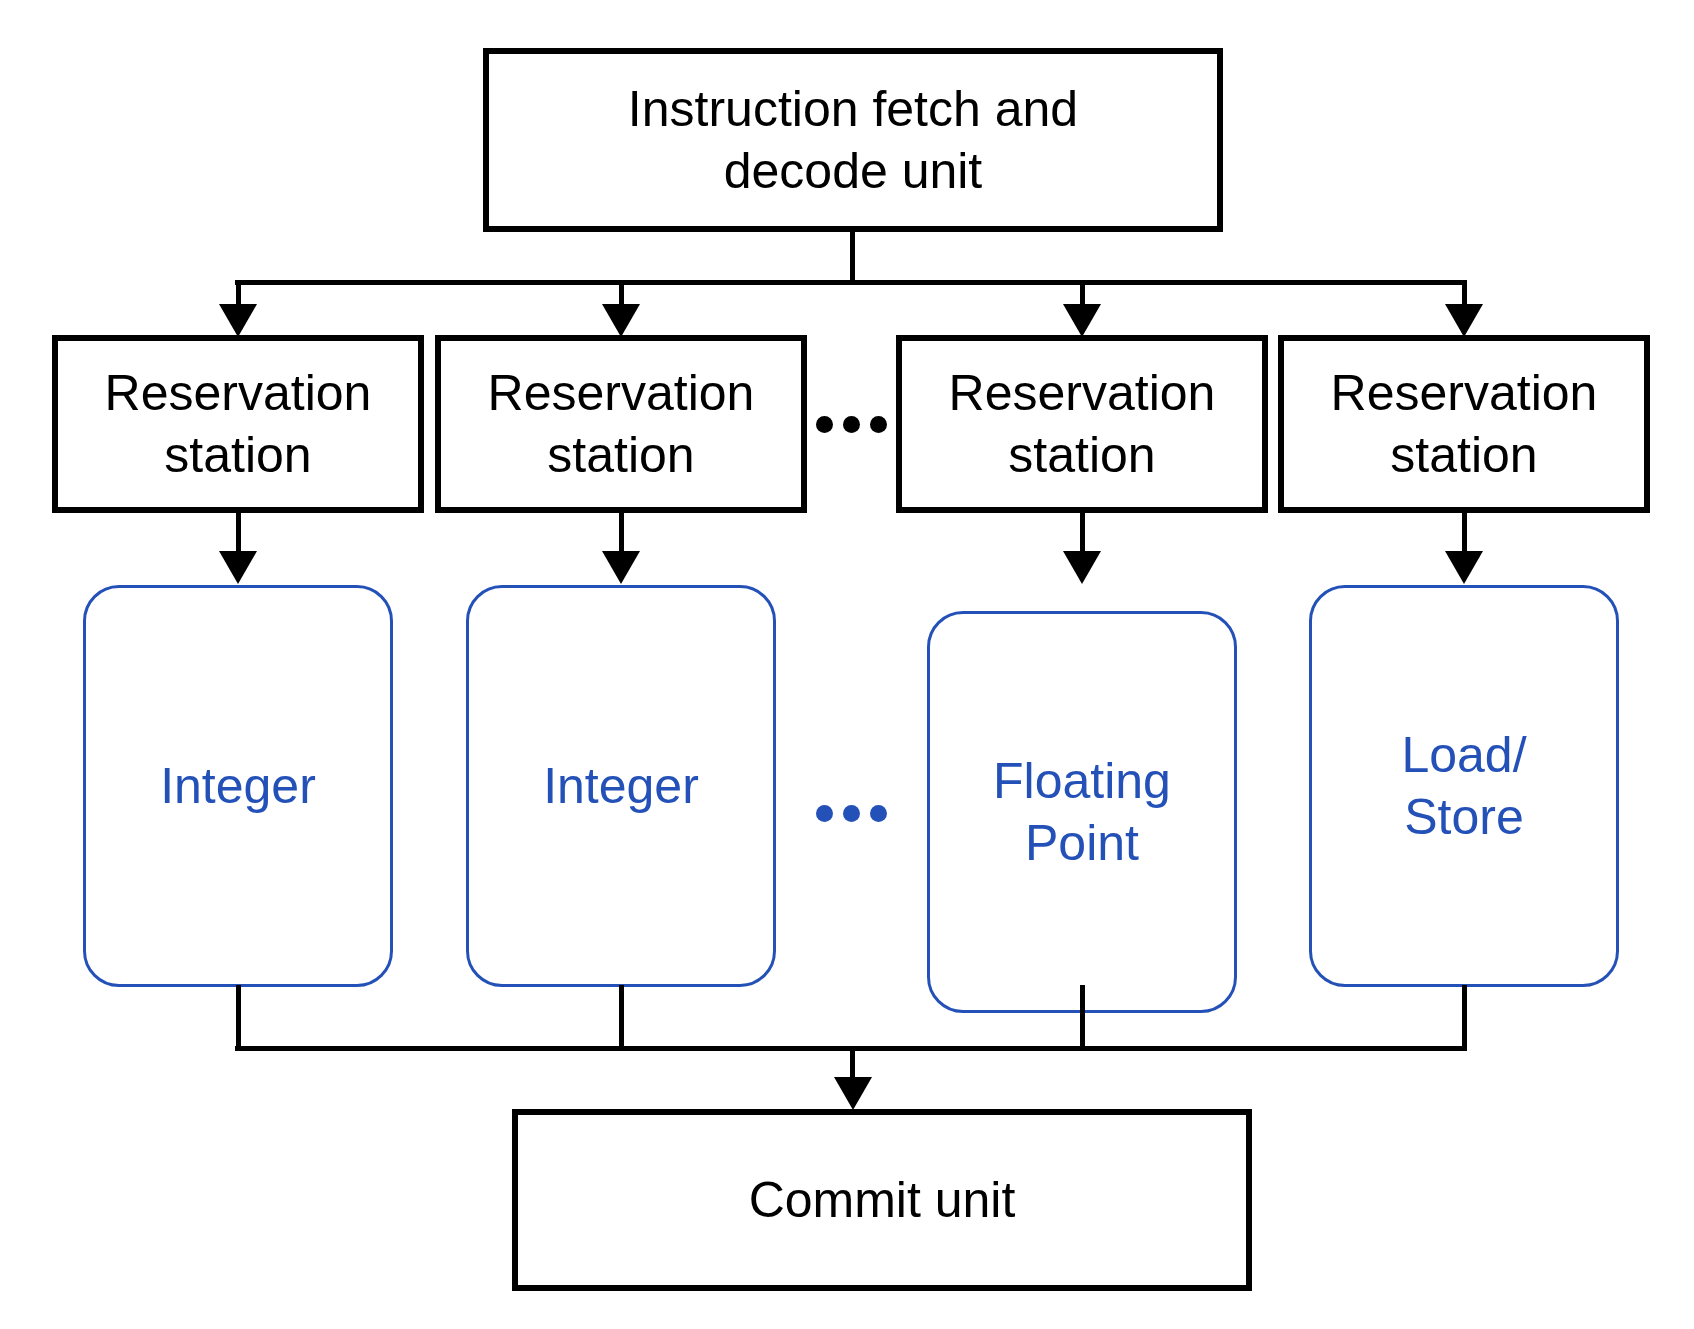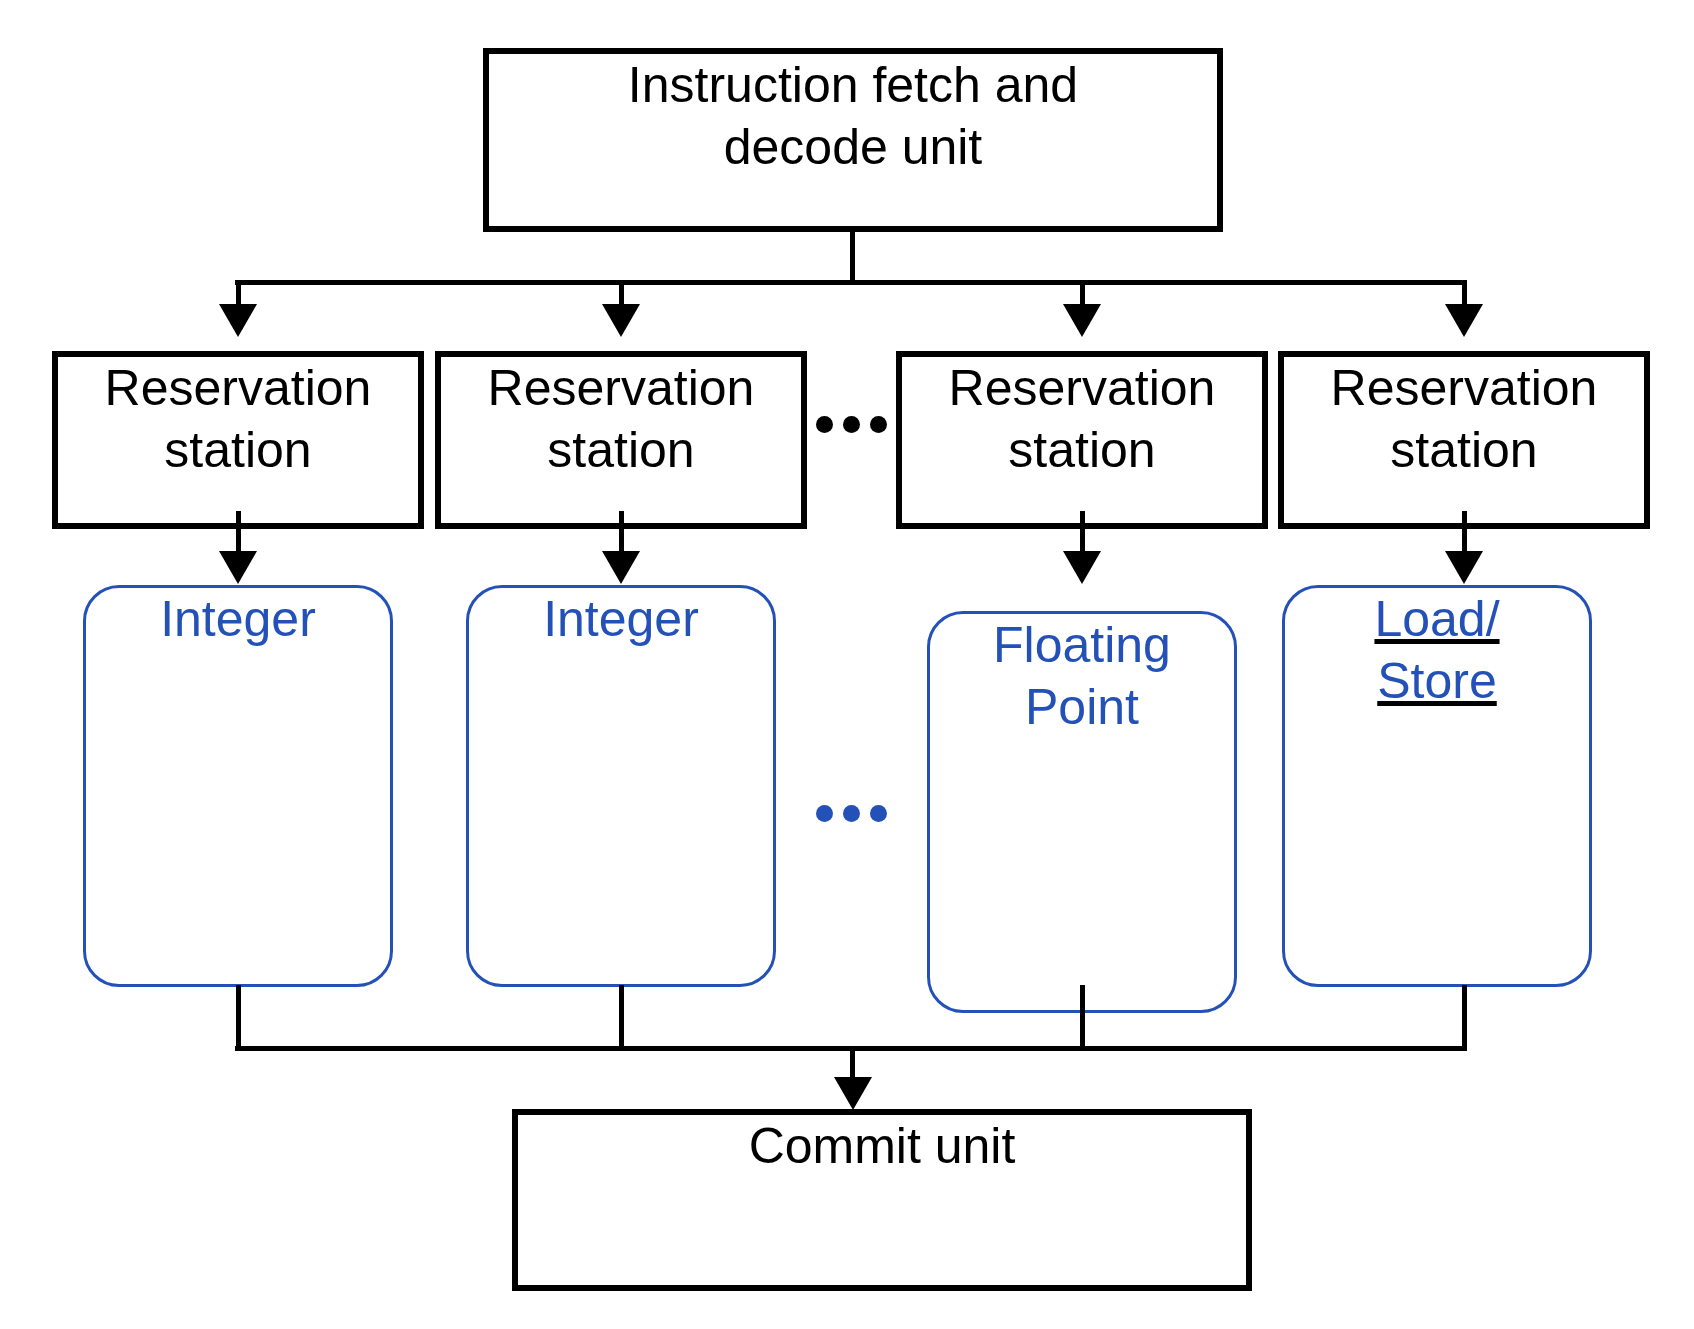--- a/index.html
+++ b/index.html
@@ -3,35 +3,35 @@
 <meta charset="utf-8">
 <style>
   html,body{margin:0;padding:0;background:#ffffff;}
   .canvas{
     position:relative;width:1694px;height:1329px;background:#ffffff;
     font-family:"Liberation Sans","DejaVu Sans",sans-serif;overflow:hidden;
   }
   
   .box{
     position:absolute;box-sizing:border-box;background:#ffffff;
-    display:flex;justify-content:center;text-align:center;
+    display:flex;align-items:center;justify-content:center;text-align:center;
   }
   .black-box{border:6px solid #000000;}
   .blue-box{border:3px solid var(--blue,#2451B8);border-radius:36px;}
   .lbl{
     white-space:pre-line;font-size:50px;line-height:62px;color:#000000;
     letter-spacing:0px;
   }
   .blue-lbl{color:var(--blue,#2451B8);}
   .fetch-box{left:483px;top:48px;width:740px;height:184px;}
   .commit-box{left:512px;top:1109px;width:740px;height:182px;}
-  .rs-box{top:335px;height:178px;width:372px;margin-top:16px;}
+  .rs-box{top:335px;height:178px;width:372px;}
   .rs-1{left:52px;}  .rs-2{left:435px;}  .rs-3{left:896px;}  .rs-4{left:1278px;}
   .fu-box{top:585px;height:402px;width:310px;}
-  .fu-1{left:83px;}  .fu-2{left:466px;}  .fu-3{left:927px;margin-top:26px;}  .fu-4{left:1282px;text-decoration:underline;}
+  .fu-1{left:83px;}  .fu-2{left:466px;}  .fu-3{left:927px;margin-top:26px;}  .fu-4{left:1309px;}
   
   .line{position:absolute;background:#000000;}
   .stem-top{left:850px;top:229px;width:5px;height:53px;}
   .bus-branch{left:235px;top:280px;width:1232px;height:5px;}
   .bus-result{left:235px;top:1046px;width:1232px;height:5px;}
   .vstem{width:5px;}
   .arrowhead{
     position:absolute;width:0;height:0;
     border-left:19px solid transparent;border-right:19px solid transparent;
     border-top:33px solid #000000;

